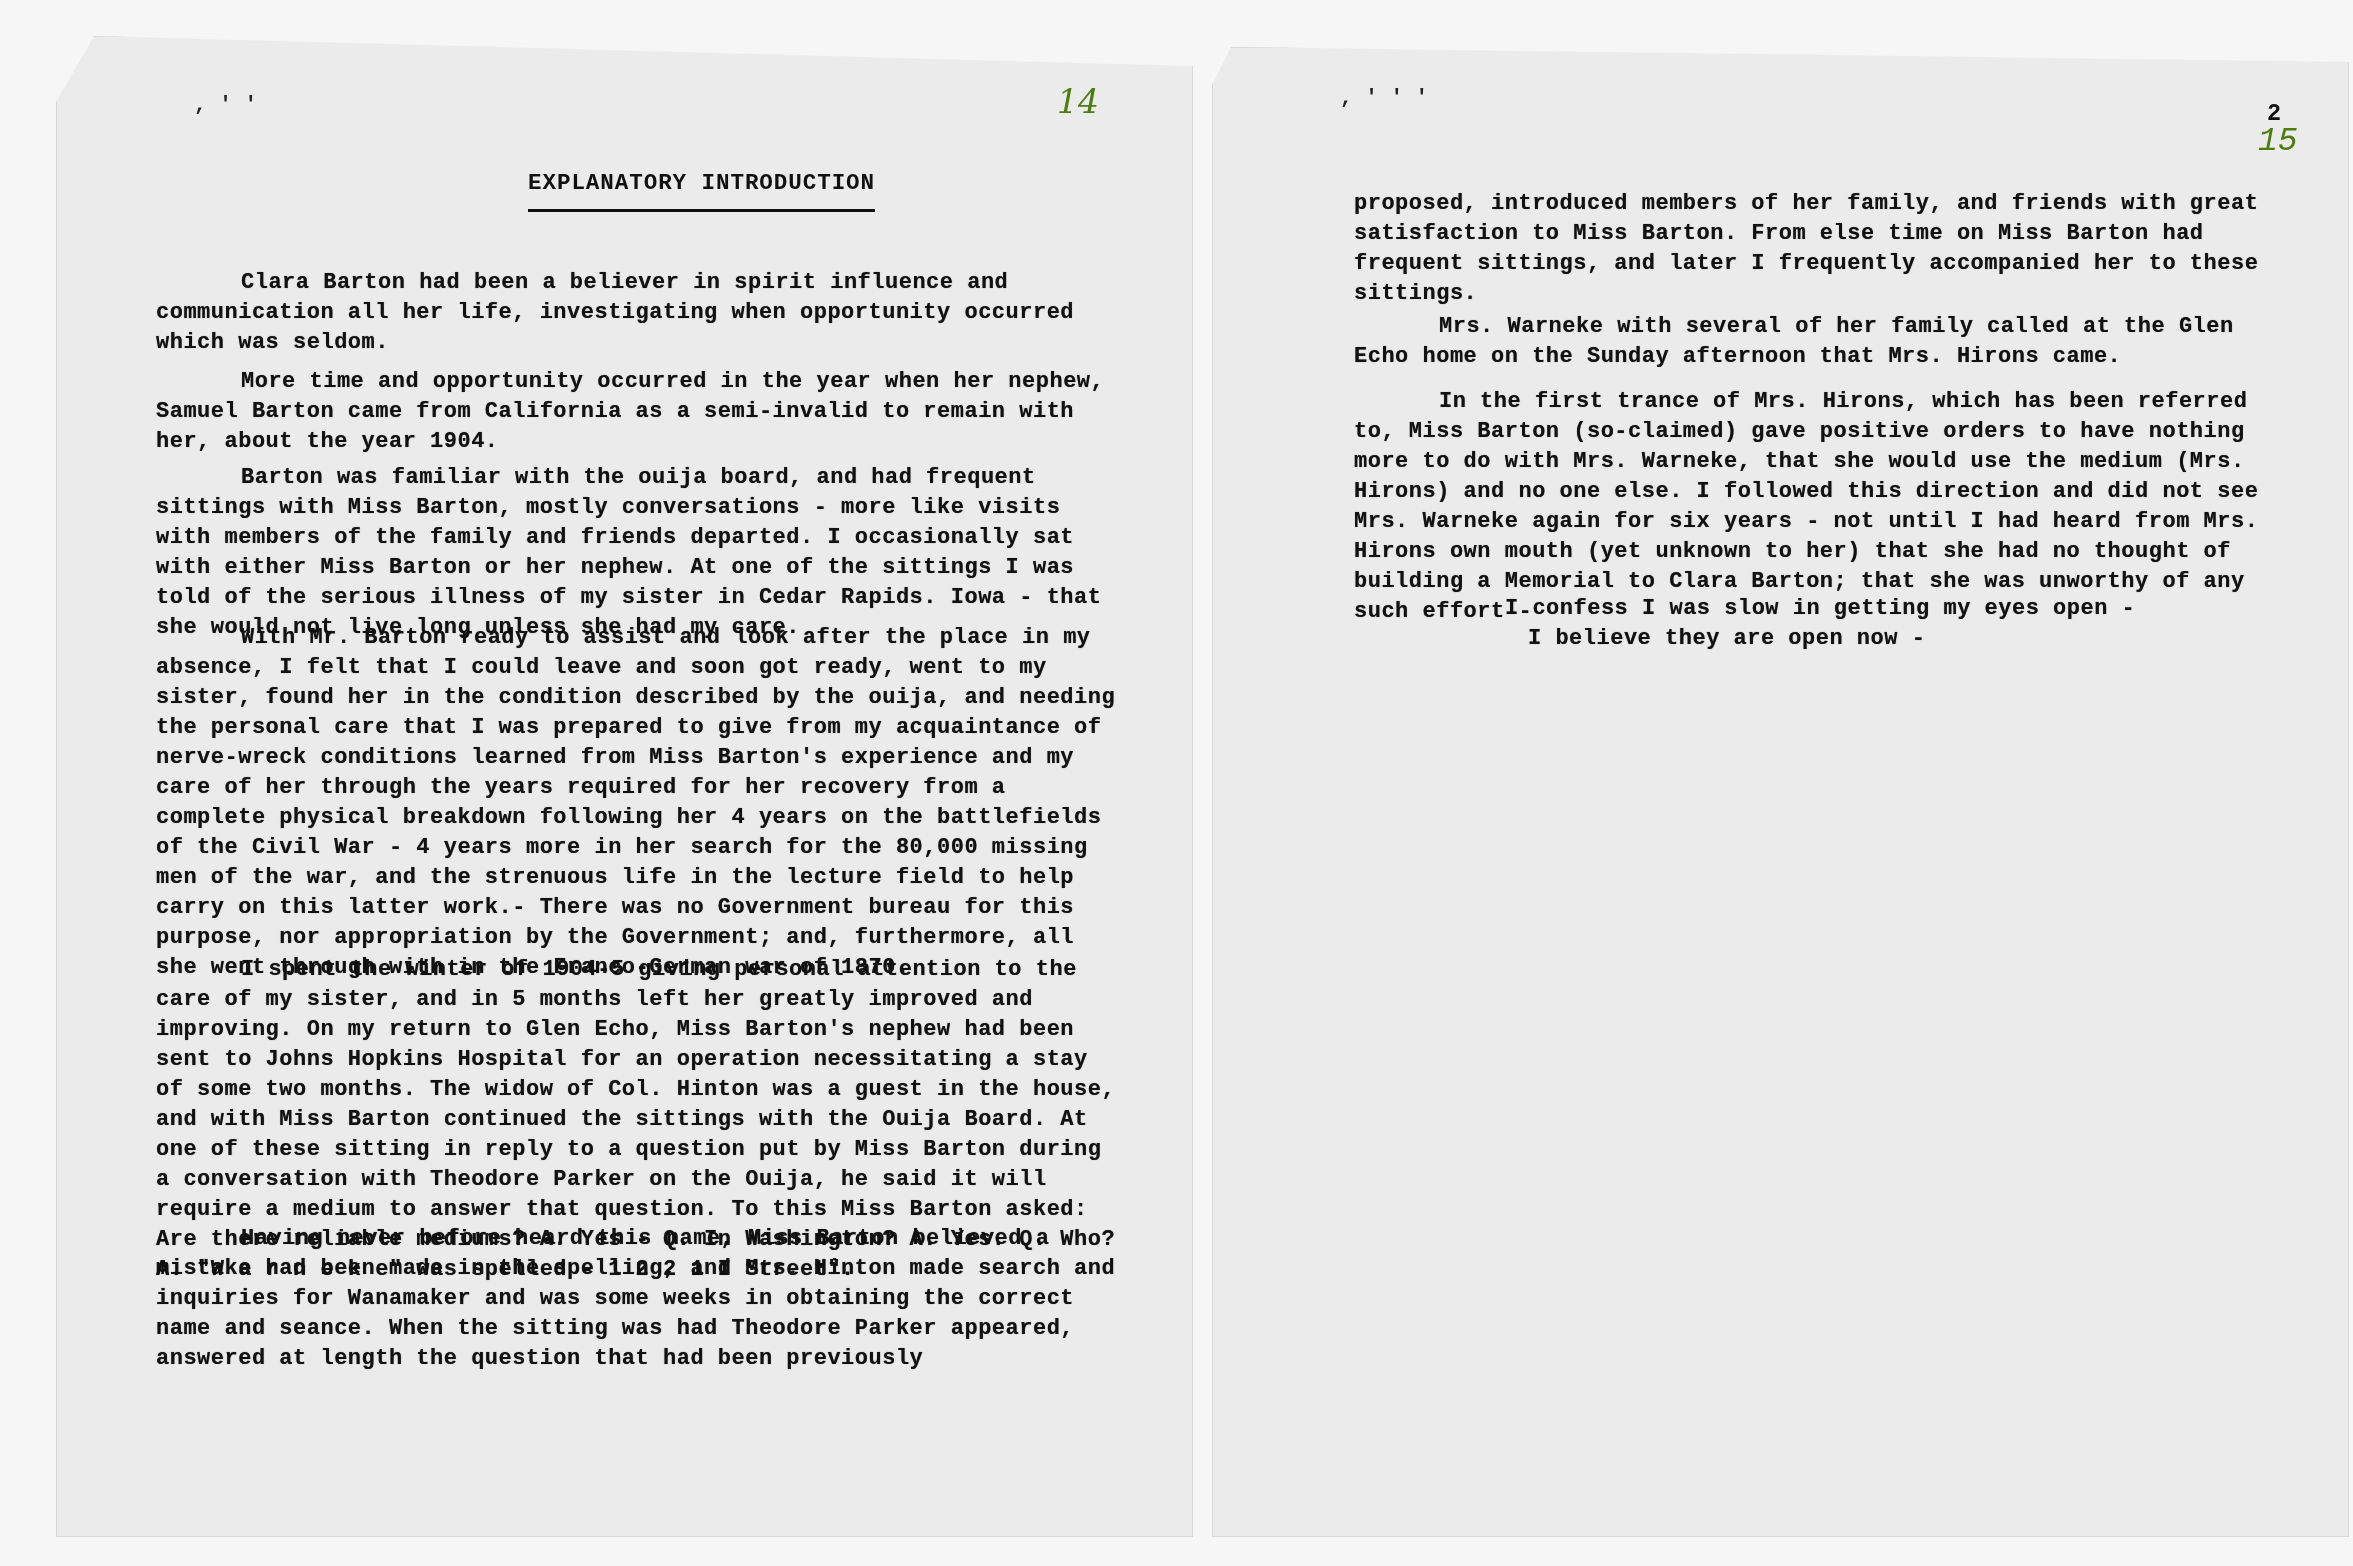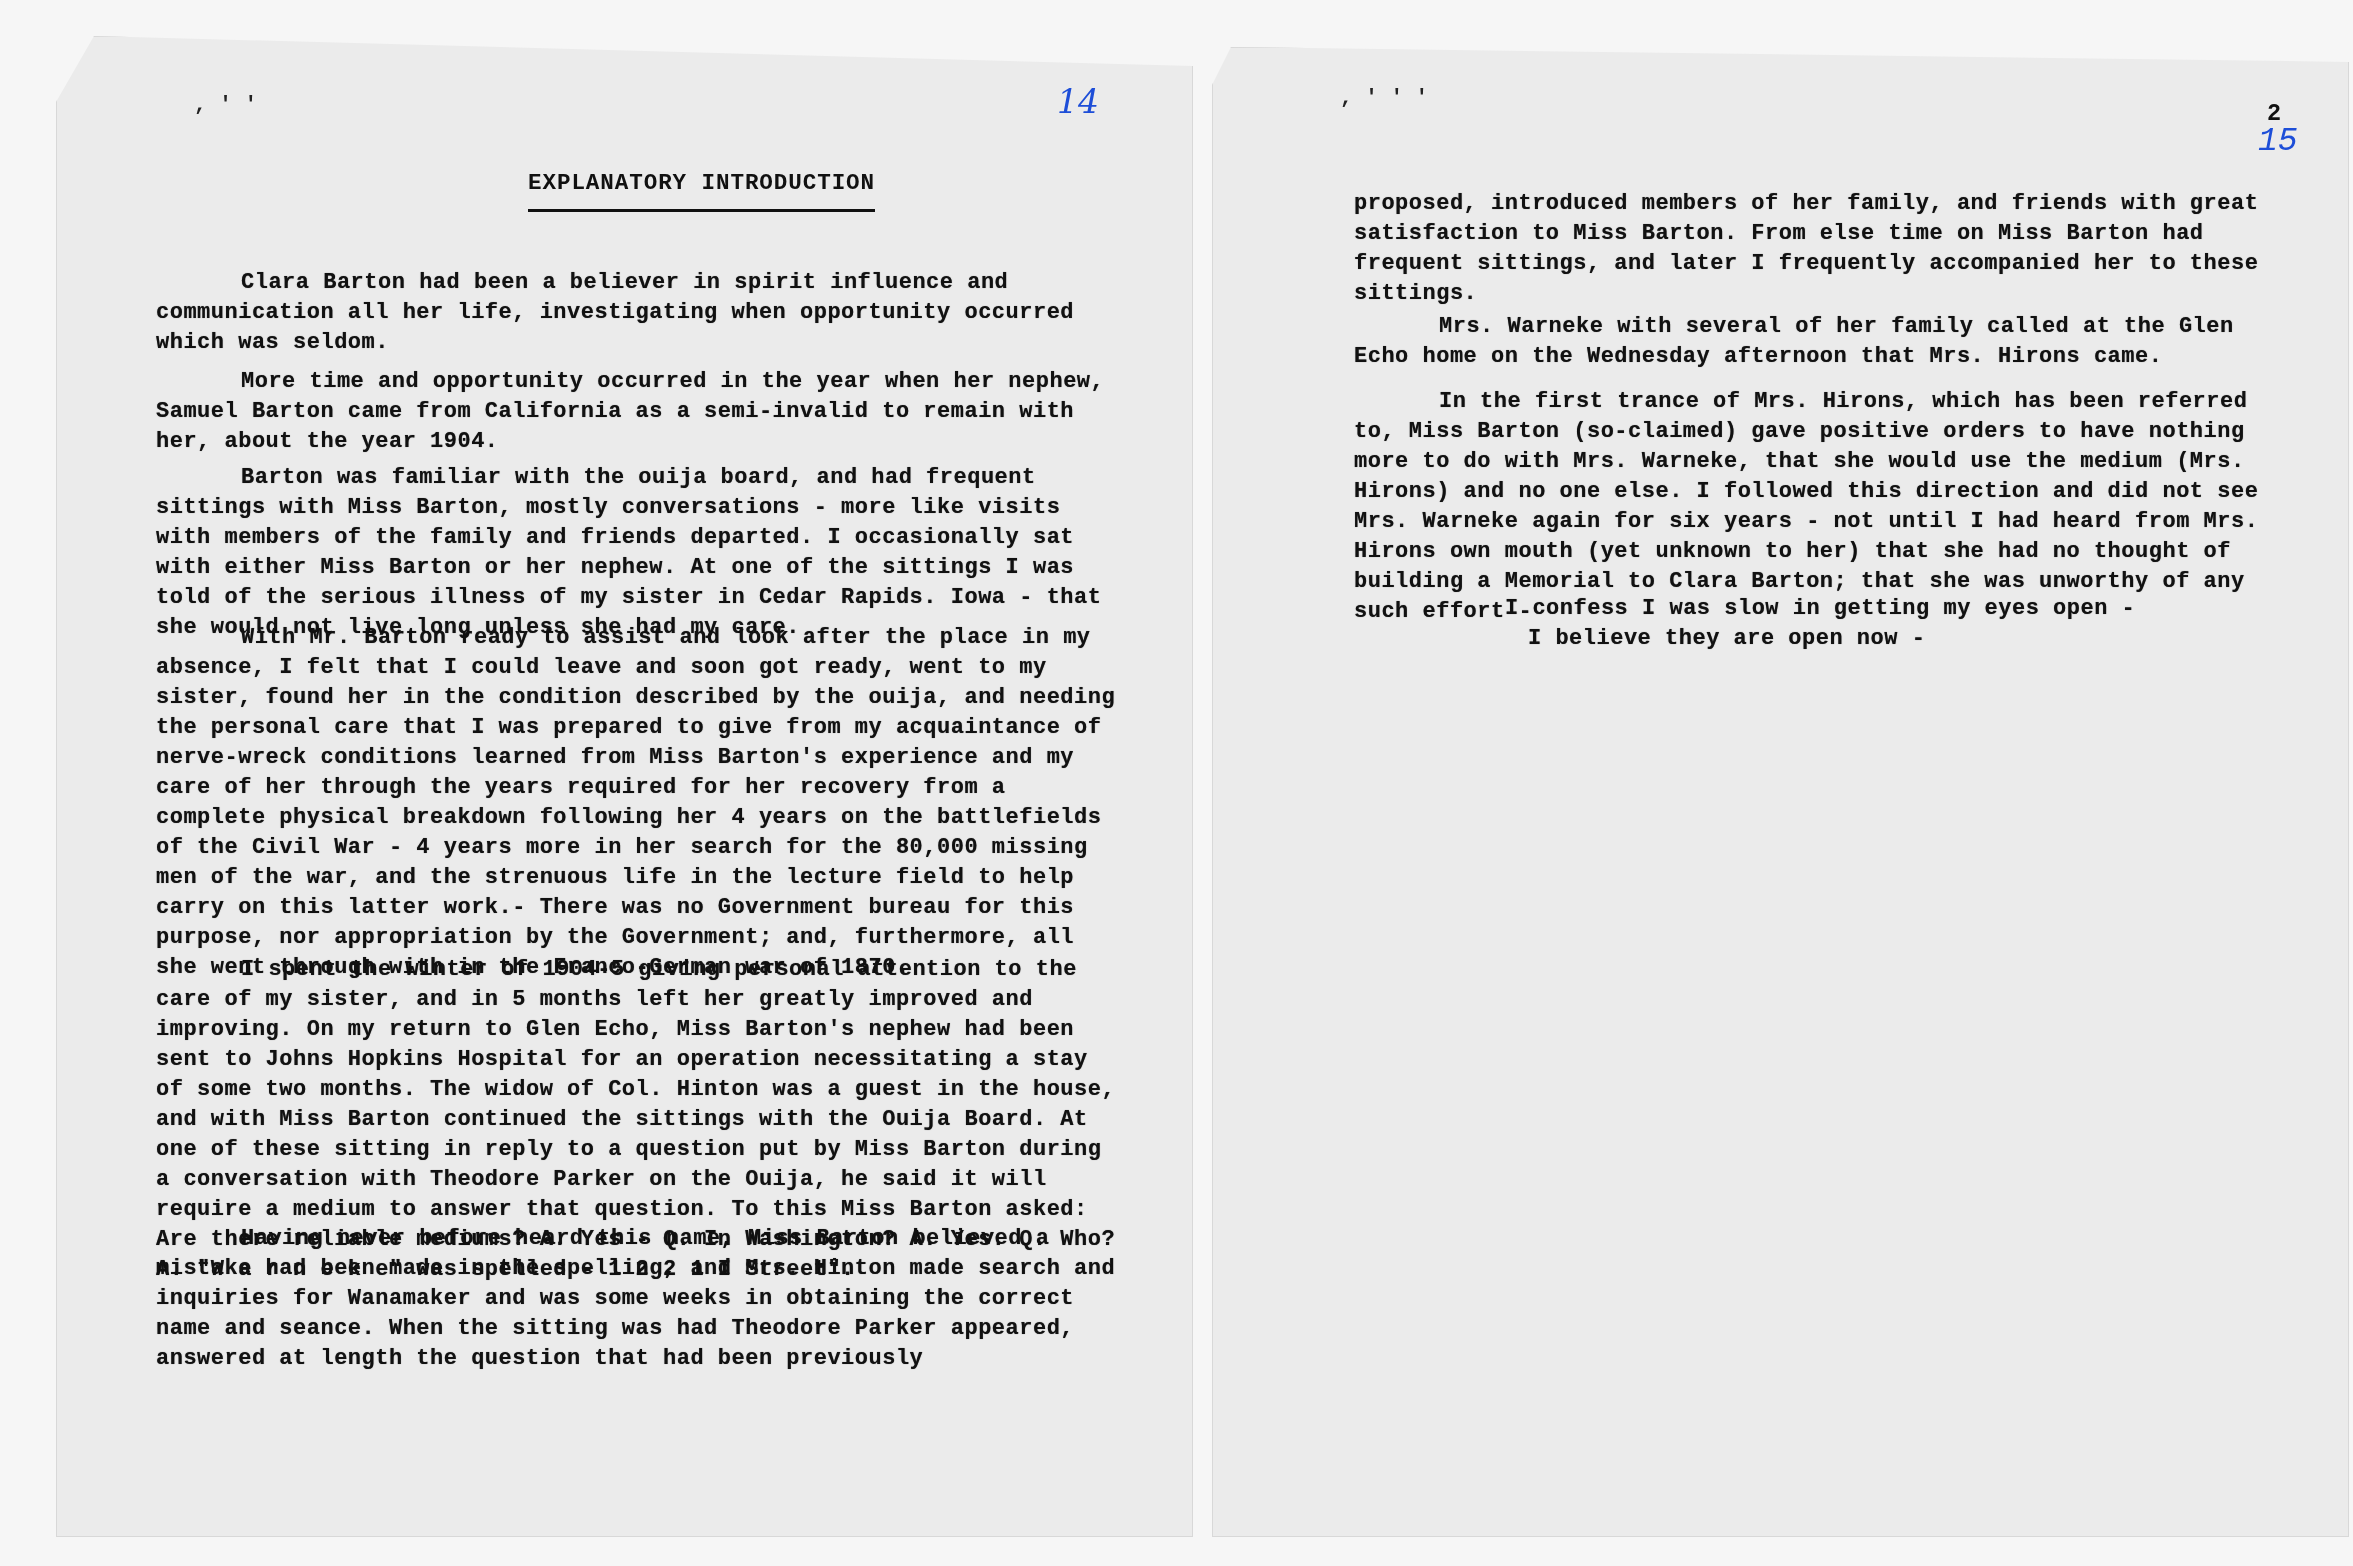--- a/index.html
+++ b/index.html
@@ -32,21 +32,21 @@
   #page-right .content { left: 141px; top: 0; width: 923px; }
   .para { margin: 0 0 30px 0; text-indent: 85px; white-space: normal; text-align: left; }
   .title {
     position: absolute; left: 471px; top: 133px;
     font-size: 22.6px; font-weight: bold; letter-spacing: 0.9px;
     border-bottom: 3.3px solid #111; padding-bottom: 13px;
   }
   .marks { position: absolute; font-size: 21px; font-weight: bold; color: #222; }
   .hand {
     position: absolute; font-family: "DejaVu Serif", serif; font-style: italic;
-    font-size: 33px; color: #1d4ed8;
+    font-size: 33px; color: #4d7c0f;
   }
   .typed-pageno { position: absolute; font-size: 23.5px; font-weight: bold; }
   .closing { text-indent: 0; }
 </style>
 </head>
 <body>
 
 <div id="page-left" class="page">
   <div class="marks" style="left:137px; top:56px;">, ' '</div>
   <div class="hand" style="left:1000px; top:45px;">14</div>
@@ -60,19 +60,19 @@
     <p class="para" style="position:absolute; top:1168px; width:960px;margin-top:19px;">Having never before heard this name, Miss Barton believed a mistake had been made in the spelling, and Mrs. Hinton made search and inquiries for Wanamaker and was some weeks in obtaining the correct name and seance. When the sitting was had Theodore Parker appeared, answered at length the question that had been previously</p>
   </div>
 </div>
 
 <div id="page-right" class="page">
   <div class="marks" style="left:127px; top:38px;">, ' ' '</div>
   <div class="typed-pageno" style="left:1054px; top:52px;">2</div>
   <div class="hand" style="left:1045px; top:75px;font-family:Liberation Mono, monospace;">15</div>
   <div class="content">
     <p class="para" style="position:absolute; top:141px; text-indent:0; width:923px;">proposed, introduced members of her family, and friends with great satisfaction to Miss Barton. From else time on Miss Barton had frequent sittings, and later I frequently accompanied her to these sittings.</p>
-    <p class="para" style="position:absolute; top:264px; width:923px;">Mrs. Warneke with several of her family called at the Glen Echo home on the Wednesday afternoon that Mrs. Hirons came.</p>
+    <p class="para" style="position:absolute; top:264px; width:923px;">Mrs. Warneke with several of her family called at the Glen Echo home on the Sunday afternoon that Mrs. Hirons came.</p>
     <p class="para" style="position:absolute; top:339px; width:923px;">In the first trance of Mrs. Hirons, which has been referred to, Miss Barton (so-claimed) gave positive orders to have nothing more to do with Mrs. Warneke, that she would use the medium (Mrs. Hirons) and no one else. I followed this direction and did not see Mrs. Warneke again for six years - not until I had heard from Mrs. Hirons own mouth (yet unknown to her) that she had no thought of building a Memorial to Clara Barton; that she was unworthy of any such effort -</p>
     <div class="para closing" style="position:absolute; top:546px; left:151px;text-align:right;">I confess I was slow in getting my eyes open -</div>
     <div class="para closing" style="position:absolute; top:576px; left:174px;">I believe they are open now -</div>
   </div>
 </div>
 
 
 </body></html>

